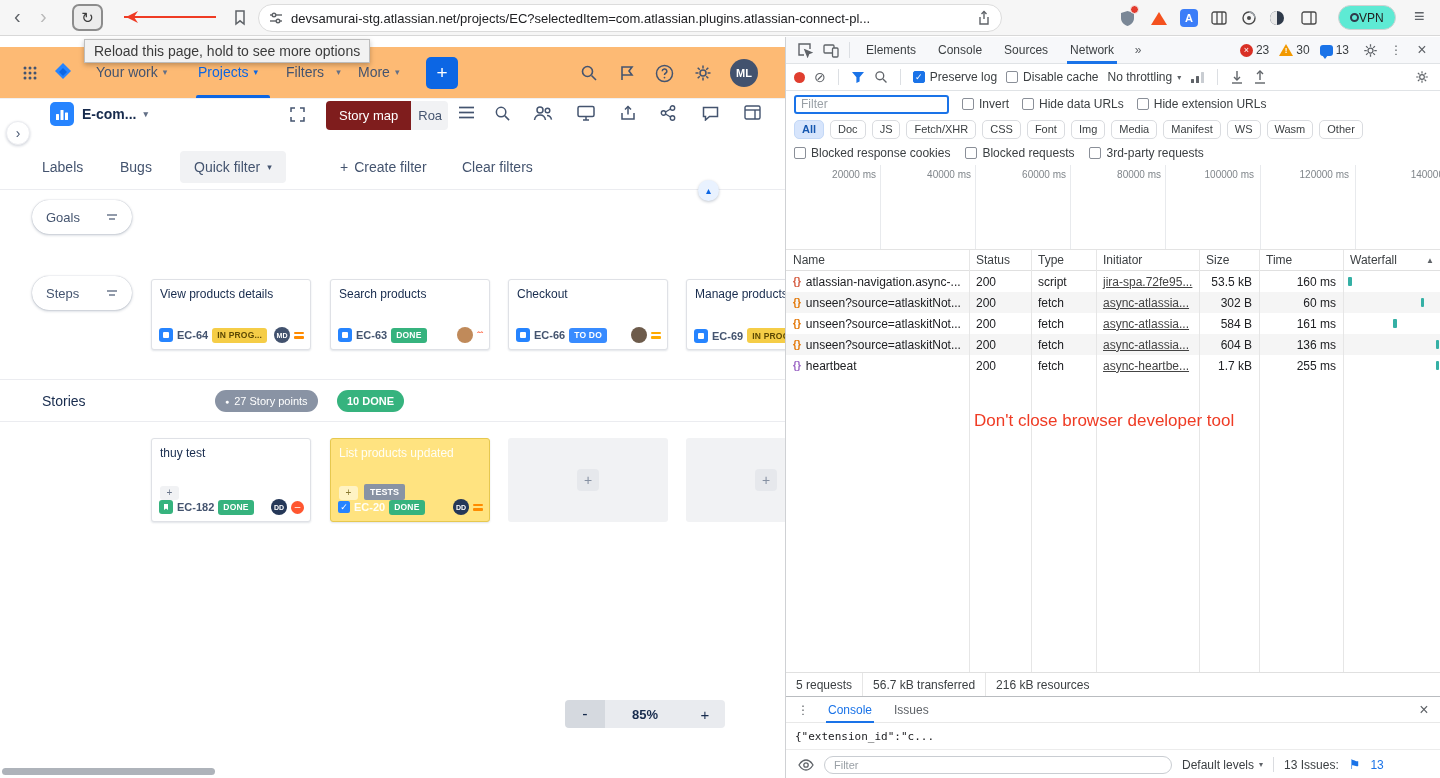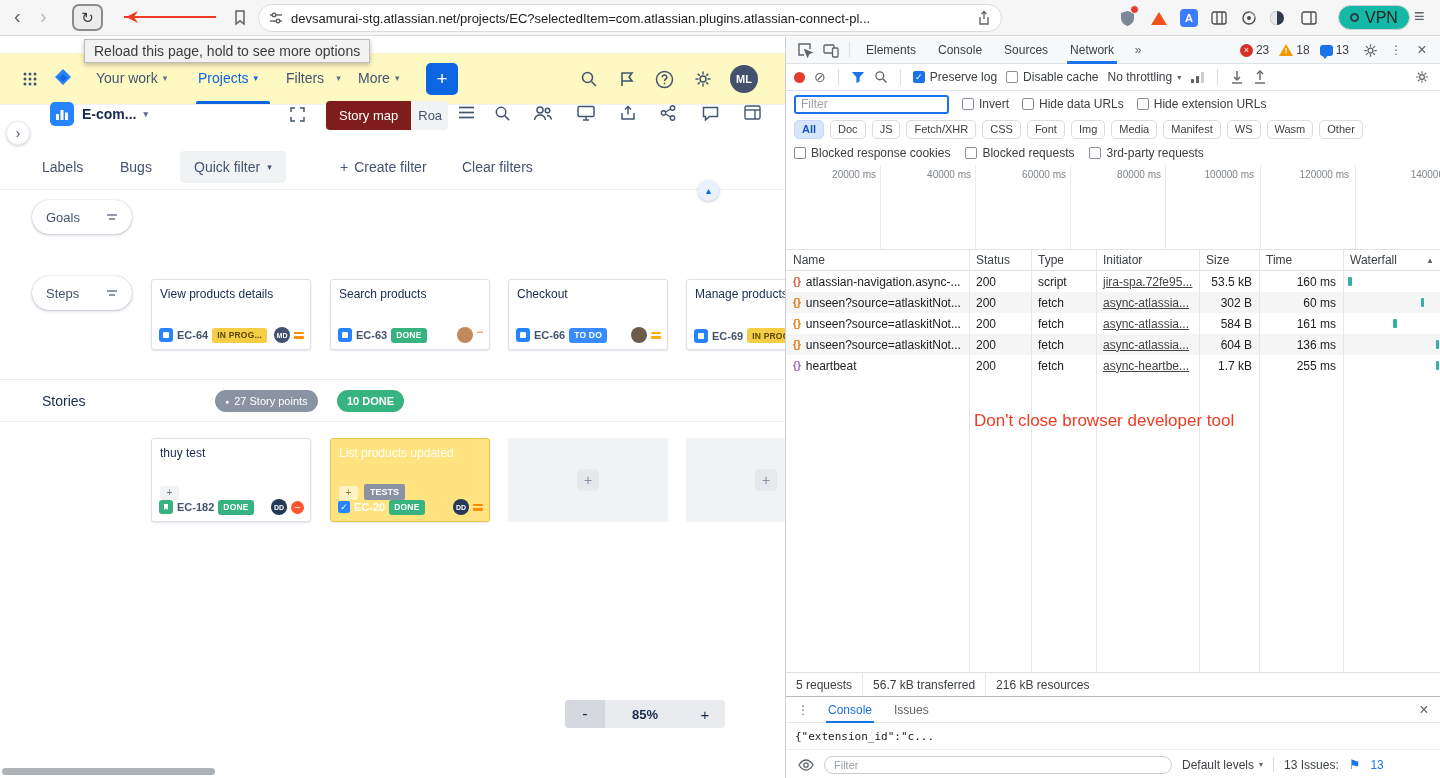--- a/index.html
+++ b/index.html
@@ -14,27 +14,27 @@
   .nav-glyph { font-size:20px; color:#5f6368; line-height:1; }
   .nav-glyph.dis { color:#b9b9b9; }
   .reload-btn { position:absolute; left:72px; top:4px; width:31px; height:27px; border:2px solid #8c8c8c; border-radius:7px; background:#ececec; display:flex; align-items:center; justify-content:center; font-size:15px; color:#3c3c3c; }
   .tooltip { position:absolute; left:84px; top:39px; background:#f2f2f2; border:1px solid #bdbdbd; box-shadow:0 2px 5px rgba(0,0,0,.25); padding:3px 9px; font-size:14px; color:#3b3b3b; white-space:nowrap; z-index:60; }
   .urlbar { position:absolute; left:258px; top:4px; width:744px; height:28px; background:#fff; border:1px solid #dcdcdc; border-radius:14px; display:flex; align-items:center; padding:0 10px; gap:8px; }
   .url-text { flex:1; font-size:13px; color:#202124; white-space:nowrap; overflow:hidden; }
   .ext { position:absolute; top:7px; width:22px; height:22px; display:flex; align-items:center; justify-content:center; font-size:15px; color:#4a4a4a; }
   .ext .badge-dot { position:absolute; right:-1px; top:-2px; width:9px; height:9px; border-radius:50%; background:#e33b2e; border:1px solid #f6f6f6; }
   .tri { width:0; height:0; border-left:8px solid transparent; border-right:8px solid transparent; border-bottom:13px solid #f4511e; }
   .translate-sq { width:18px; height:18px; border-radius:4px; background:#3b7df8; color:#fff; font-size:11px; font-weight:bold; display:flex; align-items:center; justify-content:center; }
-  .vpn-pill { position:absolute; left:1338px; top:5px; height:25px; padding:0 11px; border-radius:13px; background:#14b8a6; border:1px solid #d2d2d2; display:flex; align-items:center; gap:6px; font-size:16px; color:#222; }
+  .vpn-pill { position:absolute; left:1338px; top:5px; height:25px; padding:0 11px; border-radius:13px; background:#5eead4; border:1px solid #d2d2d2; display:flex; align-items:center; font-size:12px; color:#222; }
   .vpn-dot { width:9px; height:9px; border-radius:50%; border:2.5px solid #2f3a4a; }
   .red-arrow { position:absolute; left:112px; top:9px; z-index:61; }
 
   
   .jira { position:absolute; left:0; top:37px; width:785px; height:741px; background:#fff; overflow:hidden; }
-  .jnav { position:absolute; left:0; top:16px; width:785px; height:52px; background:#fef9c3; border-bottom:1px solid #f0f1f3; }
+  .jnav { position:absolute; left:0; top:10px; width:785px; height:52px; background:#fdba74; border-bottom:1px solid #f0f1f3; }
   .jnav-item { position:absolute; top:17px; font-size:14px; font-weight:500; color:#44546f; display:flex; gap:5px; align-items:center; }
   .jnav-item .caret { font-size:9px; color:#626f86; }
   .jnav-item.active { color:#0c66e4; }
   .jnav-underline { position:absolute; left:196px; bottom:0; width:74px; height:3px; background:#0c66e4; border-radius:2px 2px 0 0; }
   .jcreate { position:absolute; left:426px; top:10px; width:32px; height:32px; border-radius:5px; background:#0c66e4; color:#fff; font-size:19px; display:flex; align-items:center; justify-content:center; }
   .javatar { position:absolute; left:730px; top:12px; width:28px; height:28px; border-radius:50%; background:#42526e; color:#fff; font-size:11px; font-weight:bold; display:flex; align-items:center; justify-content:center; }
   .jicon { position:absolute; top:17px; color:#44546f; }
 
   .bheader { position:absolute; left:0; top:52px; width:785px; height:56px; }
   .collapse-btn { position:absolute; left:6px; top:32px; width:24px; height:24px; border-radius:50%; background:#fff; border:1px solid #ebecf0; box-shadow:0 1px 3px rgba(9,30,66,.2); color:#44546f; font-size:14px; display:flex; align-items:center; justify-content:center; z-index:5; }
@@ -560,21 +560,21 @@
       <span class="dt-tab">Console</span>
       <span class="dt-tab">Sources</span>
       <span class="dt-tab active">Network</span>
       <span class="dt-iconbtn">»</span>
       <span class="errbadge">
         <span class="err-ic">×</span>
         <span>23</span>
       </span>
       <span class="errbadge" style="margin-left:6px;">
         <span class="warn-ic"></span>
-        <span>18</span>
+        <span>30</span>
       </span>
       <span class="errbadge" style="margin-left:6px;">
         <span class="iss-ic"></span>
         <span>13</span>
       </span>
       <span class="dt-iconbtn" style="margin-left:6px;">
         <svg class="ic" width="15" height="15" viewBox="0 0 18 18" fill="none" stroke="currentColor" stroke-width="1.5">
             <circle cx="9" cy="9" r="3"></circle>
             <path d="M9 1.5v3M9 13.5v3M1.5 9h3M13.5 9h3M3.7 3.7l2.1 2.1M12.2 12.2l2.1 2.1M14.3 3.7l-2.1 2.1M5.8 12.2l-2.1 2.1"></path>
           </svg>

